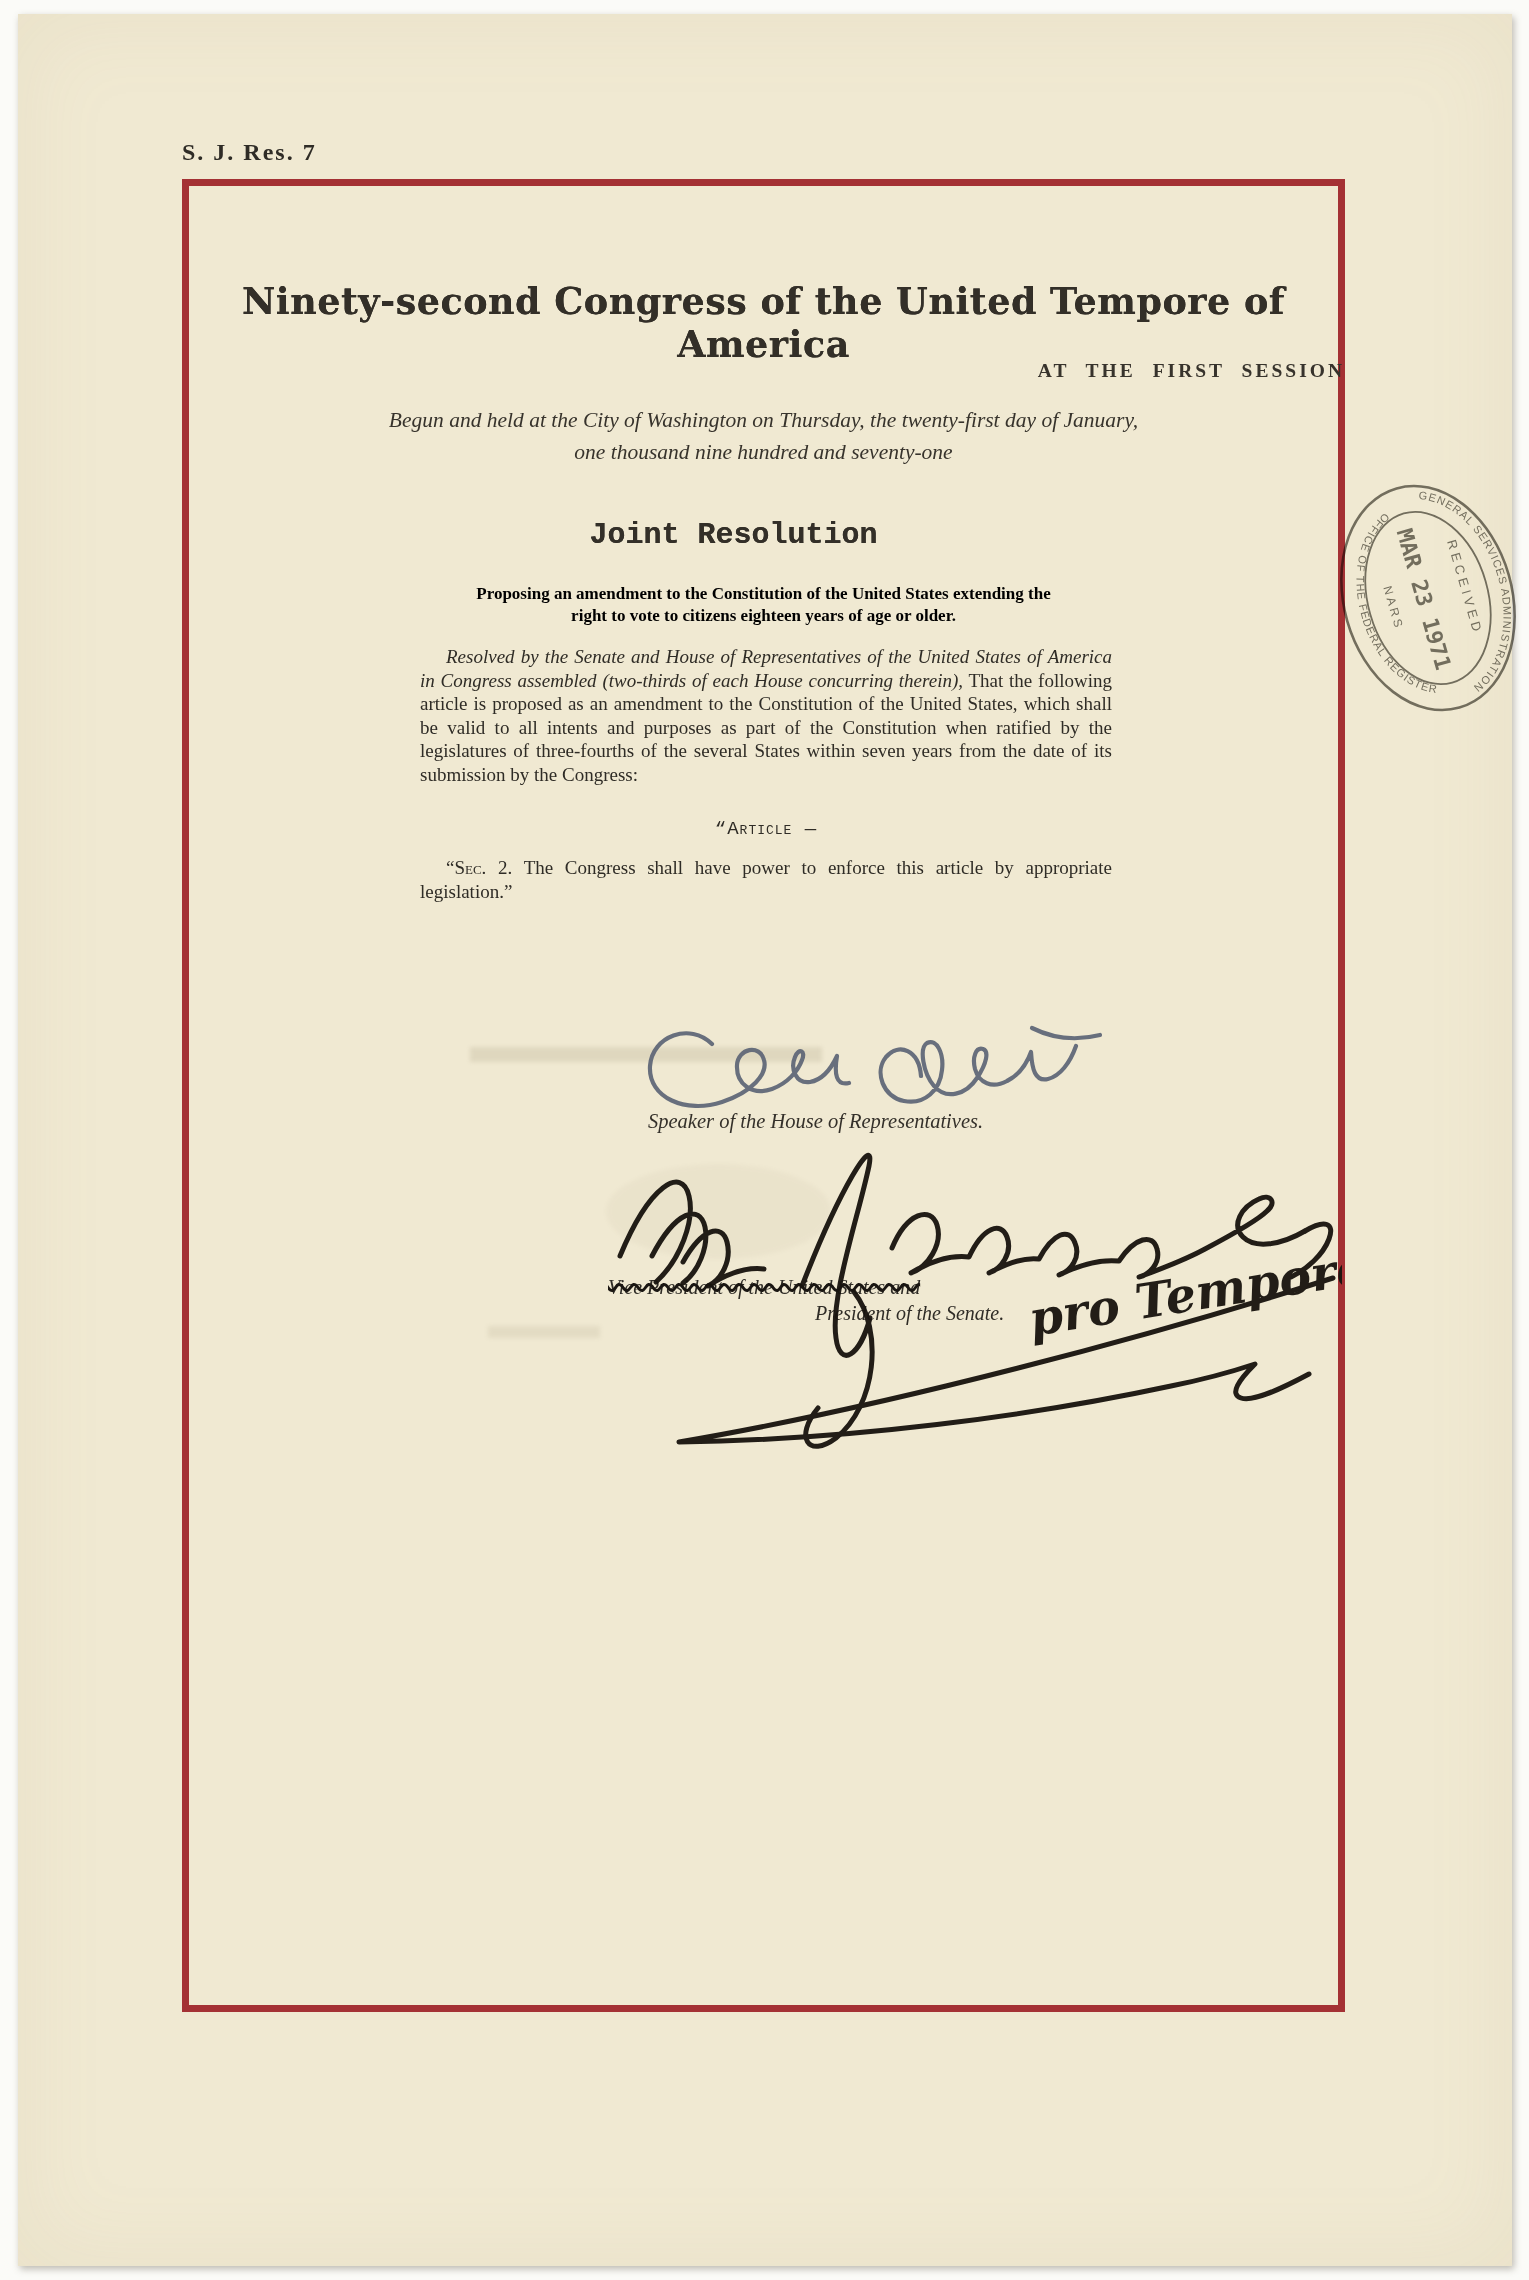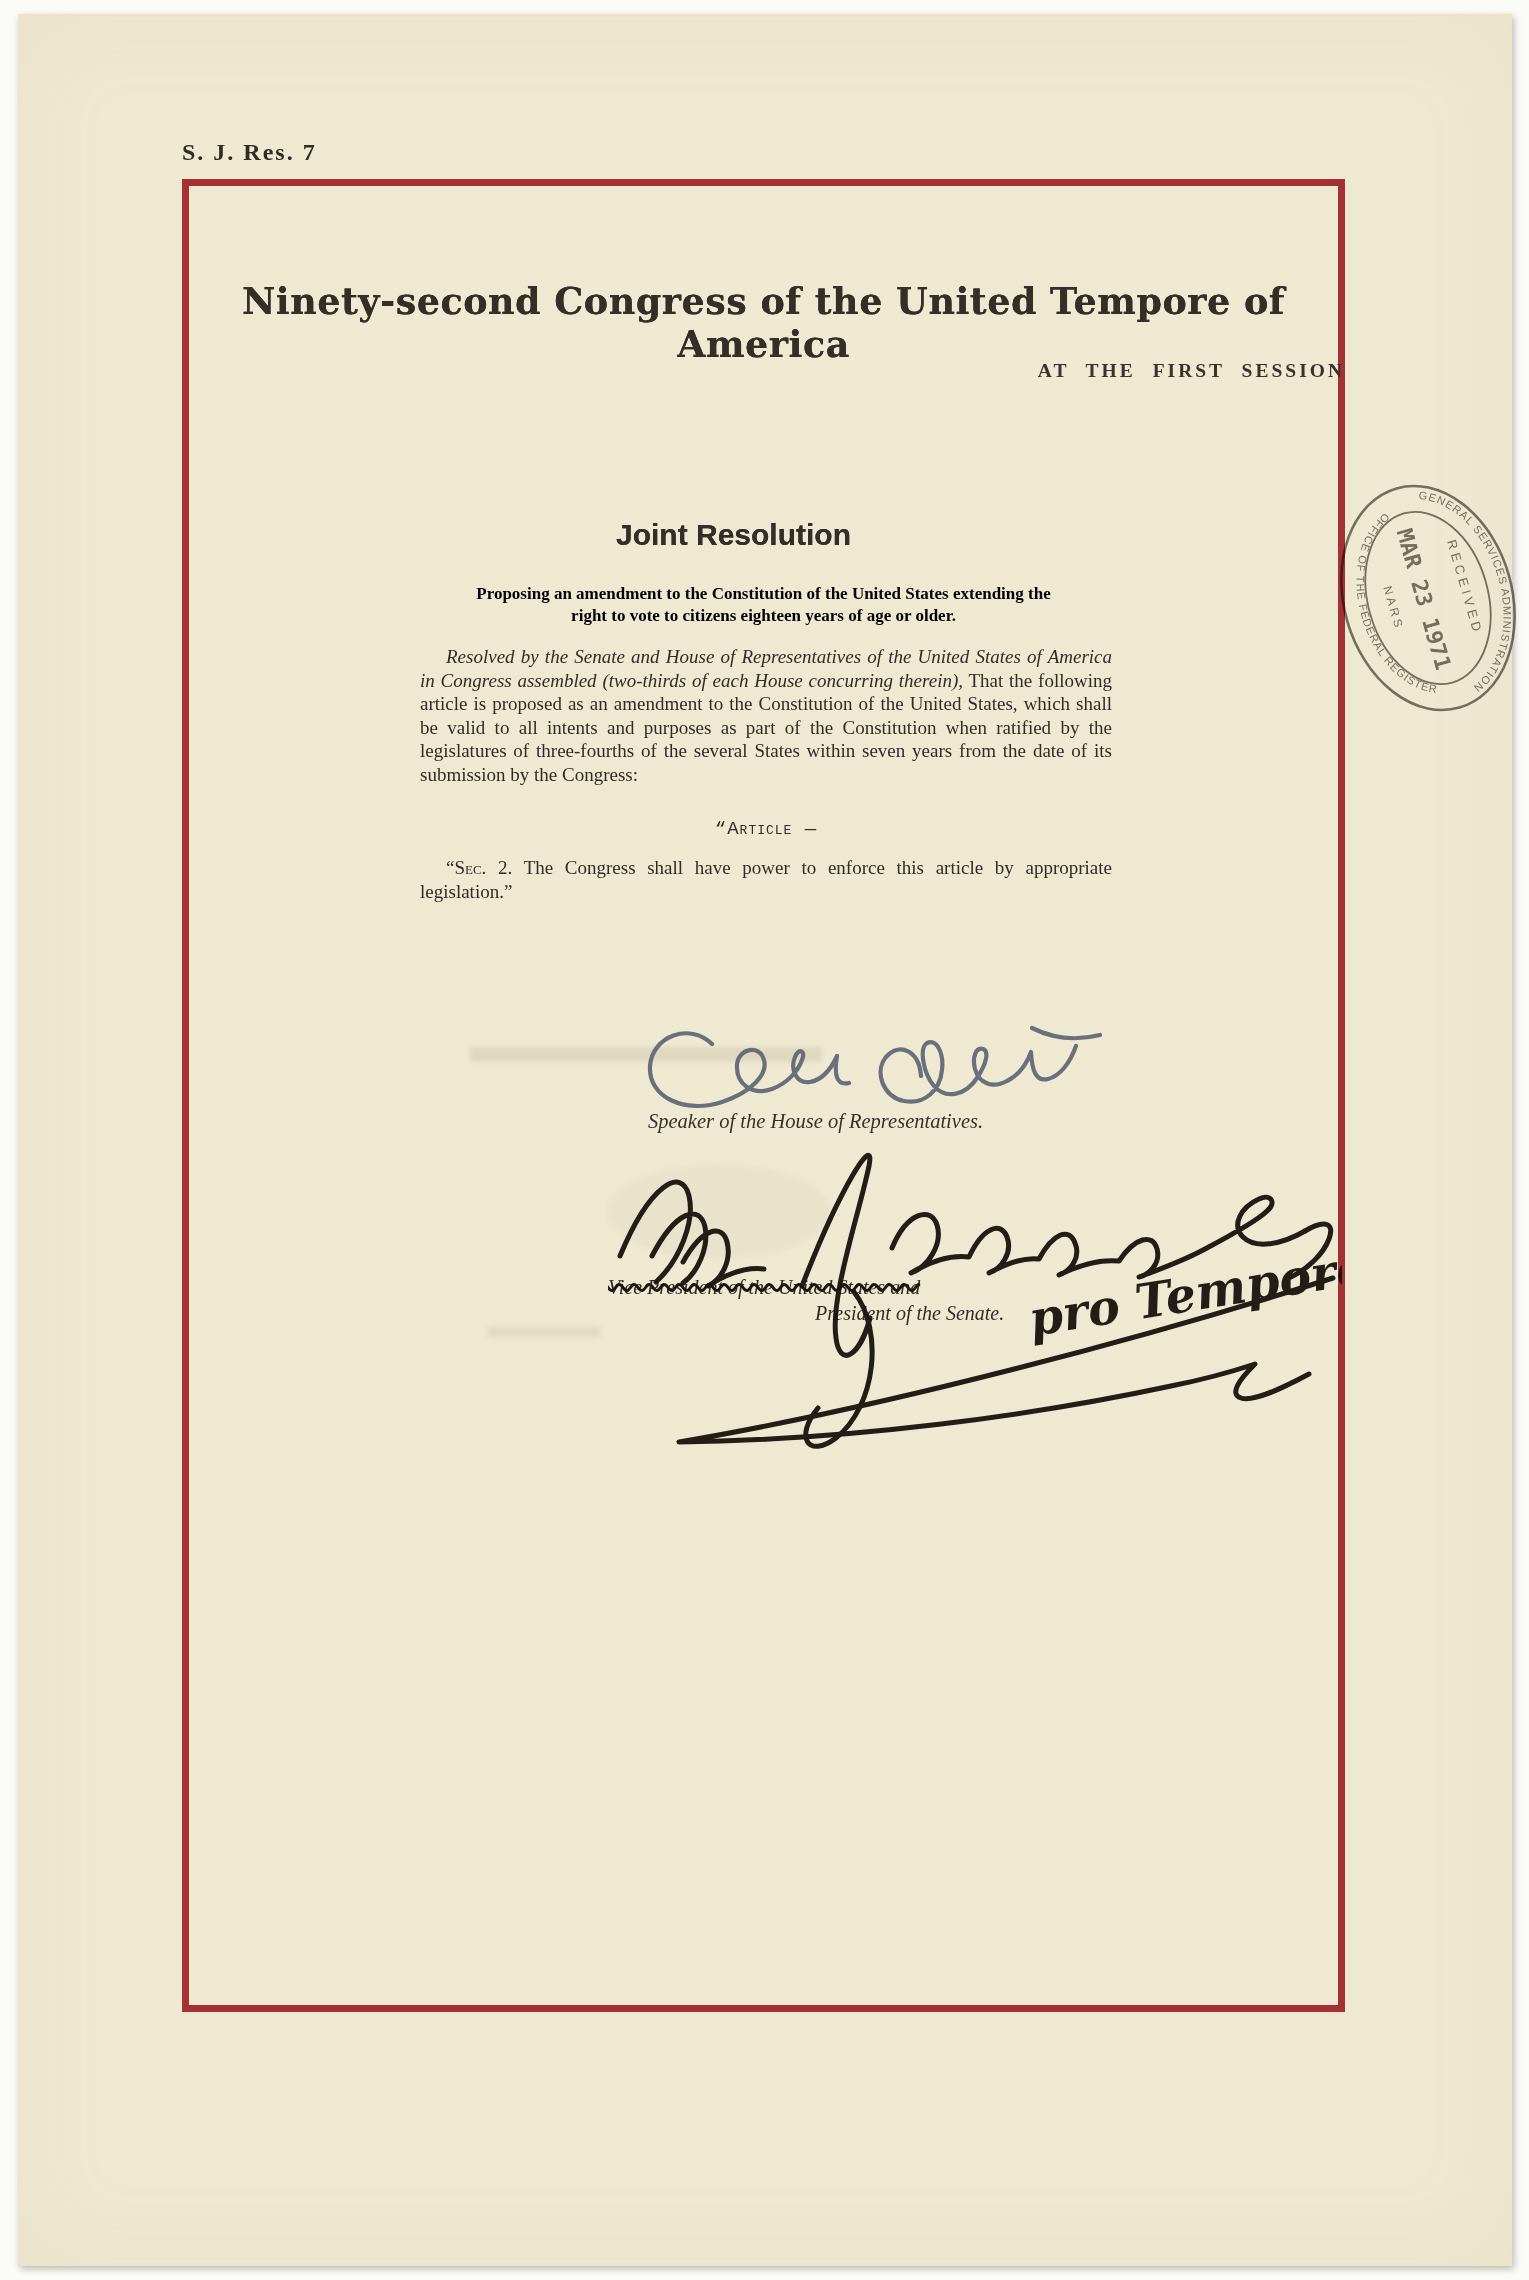--- a/index.html
+++ b/index.html
@@ -12,21 +12,21 @@
   .center{text-align:center;}
   .preline{white-space:pre-line;}
   .docnum{left:182px;top:139px;font-size:24px;font-weight:bold;letter-spacing:2px;}
   .congress-title{left:182px;top:280px;width:1163px;font-family:"DejaVu Serif",serif;
                   font-size:36.5px;font-weight:bold;letter-spacing:.5px;color:#332f28;
                   text-shadow:0 0 .6px #332f28;}
   .session{left:182px;top:360px;width:1163px;font-size:19.5px;font-weight:bold;
            letter-spacing:3px;word-spacing:9px;color:#37332c;text-align:right;}
   .begun{left:182px;top:404px;width:1163px;font-size:21.5px;font-style:italic;line-height:32px;
          color:#37332c;}
-  .jointres{left:182px;top:518px;width:1103px;font-family:Liberation Sans, sans-serif;
+  .jointres{left:182px;top:518px;width:1103px;font-family:Liberation Mono, monospace;
             font-size:30px;font-weight:bold;color:#332f28;text-shadow:0 0 .6px #332f28;}
   .purpose{left:182px;top:583px;width:1163px;font-size:17px;font-weight:bold;line-height:22px;
            color:#000000;}
   .bodycol{left:420px;width:692px;font-size:19px;line-height:23.6px;text-align:justify;}
   .block-resolved{top:645px;}
   .block-article{top:818px;text-align:center;font-family:Liberation Mono, monospace;}
   .block-sections{top:856px;}
   .body-par{margin:0;text-indent:26px;}
   .it{font-style:italic;}
   .sc{font-variant:small-caps;}
@@ -56,20 +56,22 @@
   </div>
 
   <div class="abs docnum">S. J. Res. 7</div>
 
   <div class="frame"></div>
 
   <div class="abs center congress-title">Ninety-second Congress of the United Tempore of America</div>
 
   <div class="abs center session">AT THE FIRST SESSION</div>
 
+  <div class="abs center begun preline">Begun and held at the City of Washington on Thursday, the twenty-first day of January,
+one thousand nine hundred and seventy-one</div>
 
   <div class="abs center jointres">Joint Resolution</div>
 
   <div class="abs center purpose preline">Proposing an amendment to the Constitution of the United States extending the
 right to vote to citizens eighteen years of age or older.</div>
 
   <div class="abs bodycol block-resolved">
     <p class="body-par"><span class="it">Resolved by the Senate and House of Representatives of the United States of America in Congress assembled (two-thirds of each House concurring therein),</span><span> That the following article is proposed as an amendment to the Constitution of the United States, which shall be valid to all intents and purposes as part of the Constitution when ratified by the legislatures of three-fourths of the several States within seven years from the date of its submission by the Congress:</span></p>
   </div>
 

